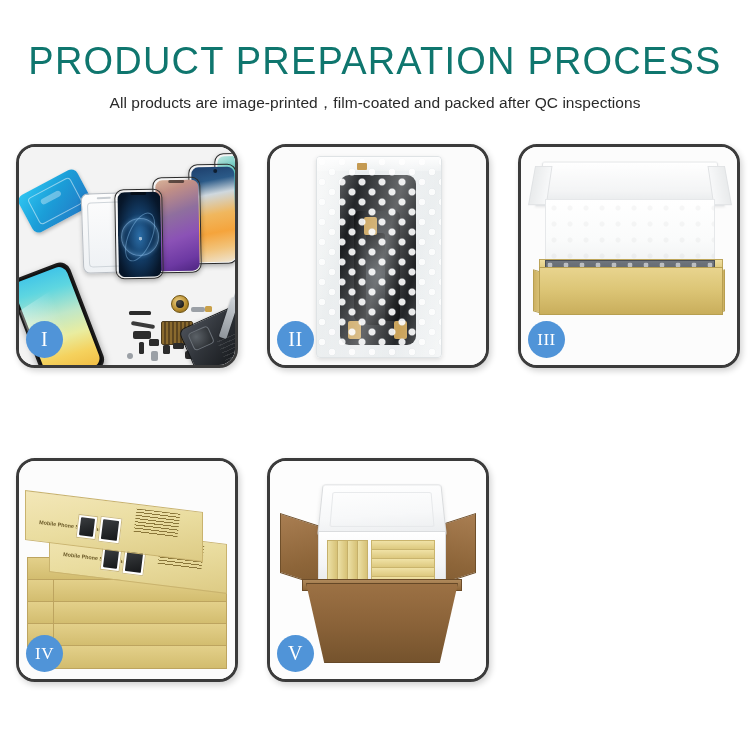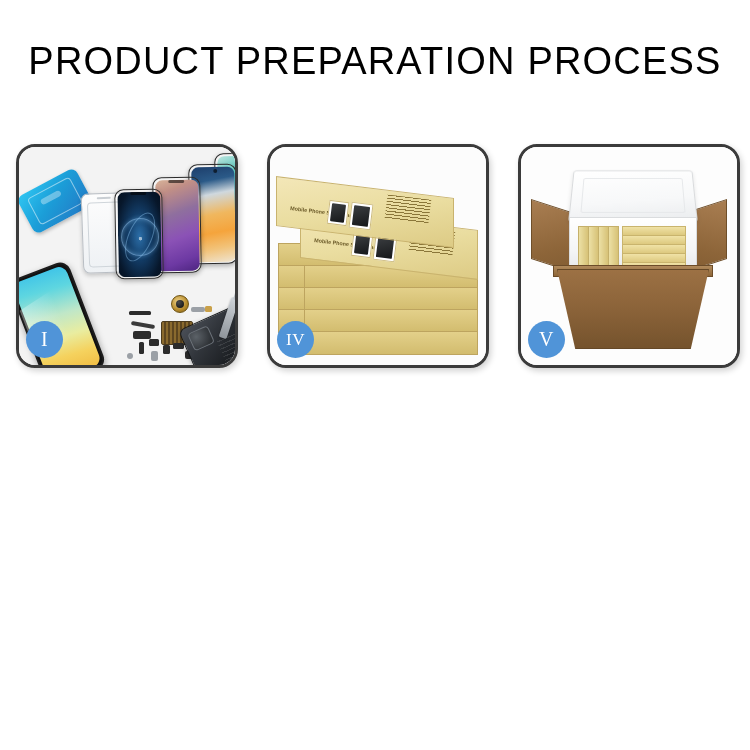--- a/index.html
+++ b/index.html
@@ -13,21 +13,21 @@
     position: relative;
     width: 750px; height: 750px;
     background: #ffffff;
   }
 
   
   .header { position:absolute; top:0; left:0; width:750px; text-align:center; }
   .title {
     font-size: 38px;
     letter-spacing: 1.2px;
-    color: #000000;
+    color: #0f766e;
     font-weight: 400;
     margin-top: 42px;
     line-height: 1.05;
     white-space: nowrap;
   }
   .subtitle {
     font-size: 15.5px;
     color: #2a2a2a;
     margin-top: 11px;
     letter-spacing: 0.05px;
@@ -472,20 +472,21 @@
     position:absolute; background:#a5855d; border:1px solid #8b6f4b;
   }
 </style>
 </head>
 <body>
 
 <div id="page">
 
   <div class="header">
     <div class="title">PRODUCT PREPARATION PROCESS</div>
+    <div class="subtitle">All products are image-printed，film-coated and packed after QC inspections</div>
   </div>
 
   <div class="grid">
 
     <div class="card">
       <div class="card-inner p1">
 
         <div class="protector"></div>
         <div class="glass"></div>
 
@@ -531,21 +532,52 @@
           <div class="prt silver" style="left:0px; top:60px; width:6px; height:6px; border-radius:50%;"></div>
         </div>
 
         <div class="housing"></div>
         <div class="tool"></div>
 
         <div class="badge">I</div>
       </div>
     </div>
 
-
+    <div class="card">
+      <div class="card-inner p2">
+        <div class="bagwrap">
+          <div class="lcd">
+            <div class="dark"></div>
+            <div class="ribbon"></div>
+            <div class="goldpad" style="left:24px; top:42px;"></div>
+            <div class="goldpad" style="left:8px; top:146px;"></div>
+            <div class="goldpad" style="left:54px; top:146px;"></div>
+          </div>
+          <div class="bubbles2"></div>
+          <div class="bubbles"></div>
+          <div class="bagsheen"></div>
+          <div class="bagtop"></div>
+          <div class="tapebit"></div>
+        </div>
+        <div class="badge">II</div>
+      </div>
+    </div>
+
+    <div class="card">
+      <div class="card-inner p3">
+        <div class="lidflap"></div>
+        <div class="liner"></div>
+        <div class="box3top"></div>
+        <div class="bubfill"></div>
+        <div class="boxlipL"></div>
+        <div class="boxlipR"></div>
+        <div class="boxbody3"></div>
+        <div class="badge small">III</div>
+      </div>
+    </div>
 
     <div class="card">
       <div class="card-inner p4">
         <div class="stack">
 
           <div class="kbox-side" style="left:8px;  top:96px;  width:88px; height:22px;"></div>
           <div class="kbox-side" style="left:8px;  top:118px; width:88px; height:22px;"></div>
           <div class="kbox-side" style="left:8px;  top:140px; width:88px; height:22px;"></div>
           <div class="kbox-side" style="left:8px;  top:162px; width:88px; height:22px;"></div>
 

